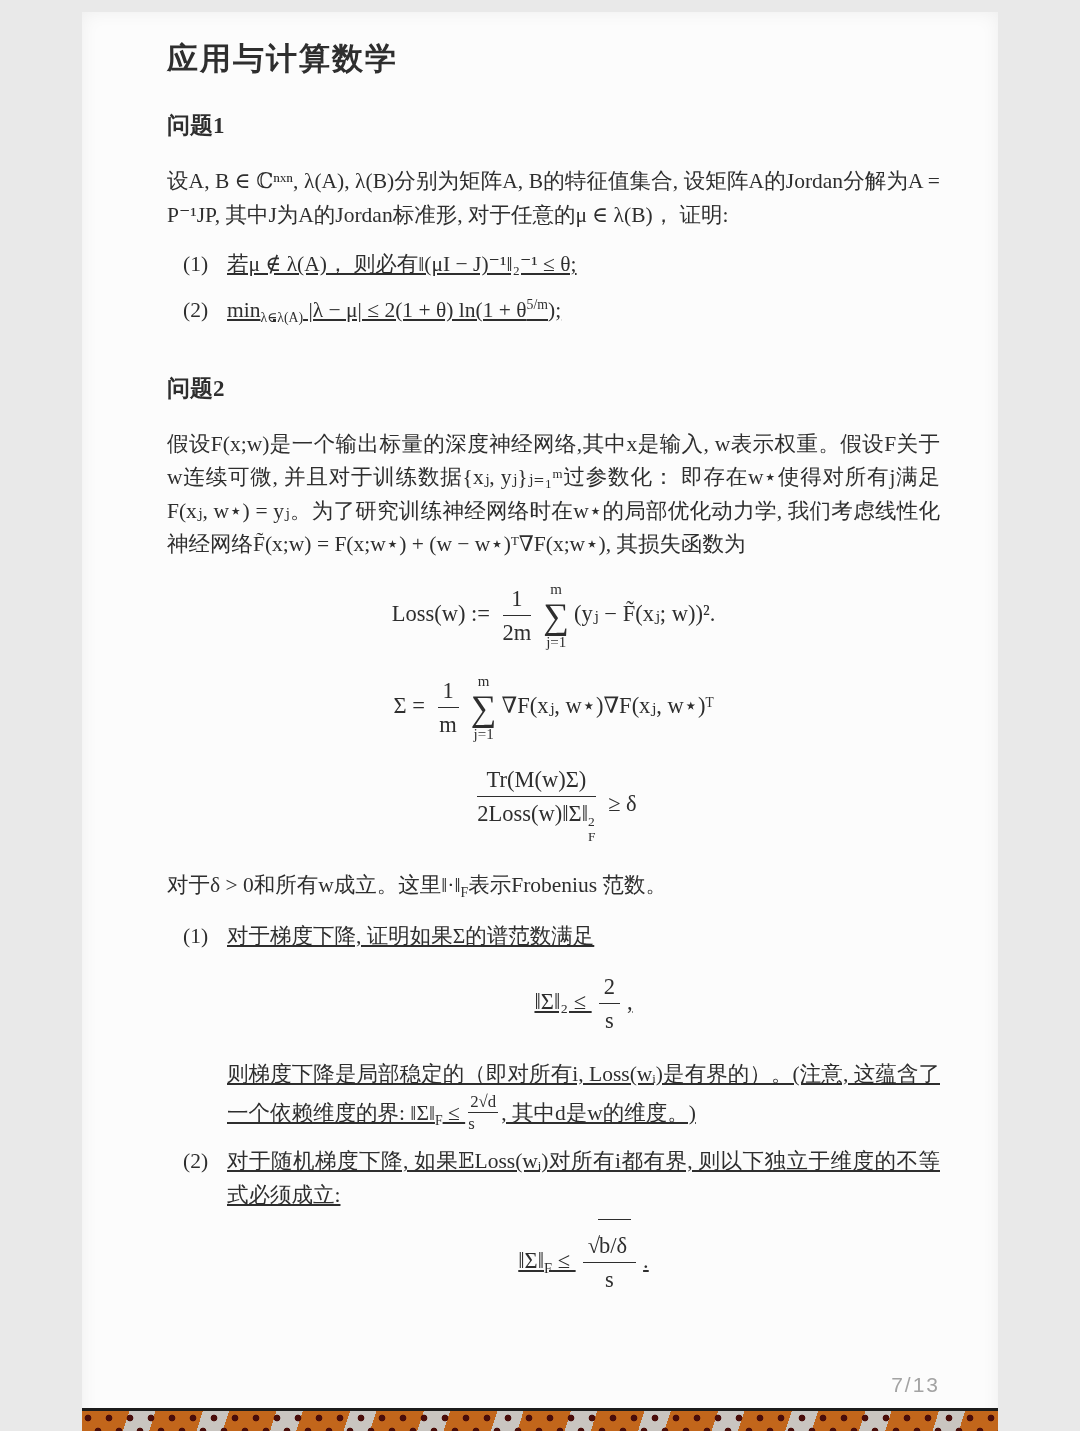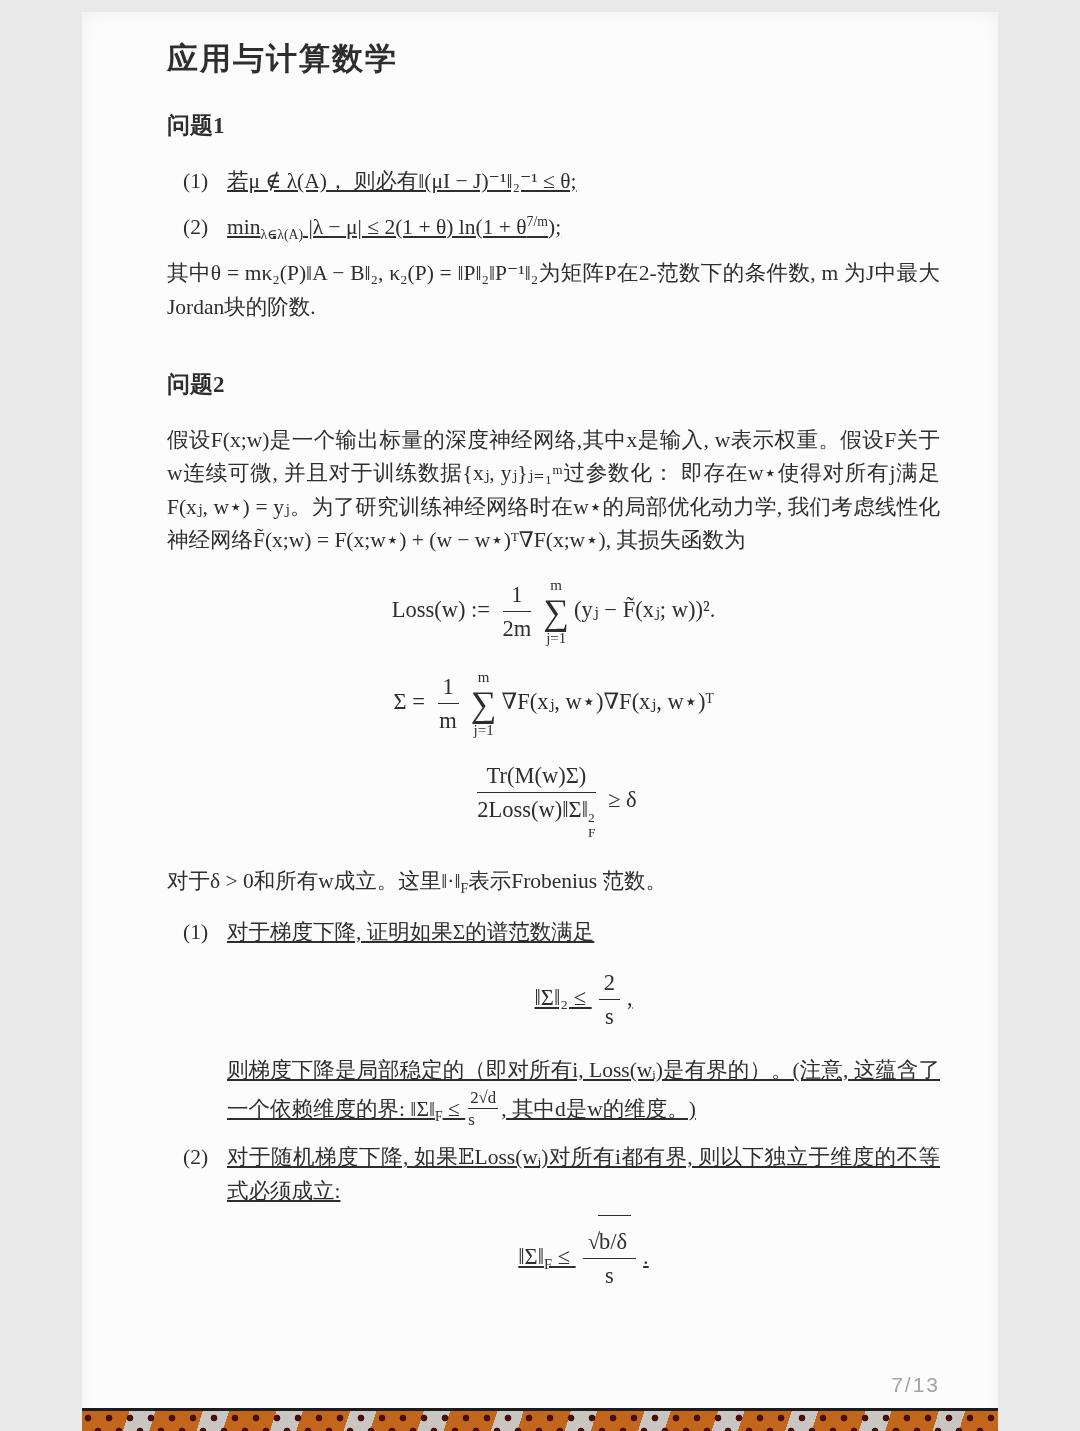--- a/index.html
+++ b/index.html
@@ -62,33 +62,33 @@
 </head>
 <body>
 
 <div class="page">
   <div class="content">
 
     <h1 class="doc-title">应用与计算数学</h1>
 
     <h2 class="prob-heading">问题1</h2>
 
+    <p class="body">设A, B ∈ ℂⁿˣⁿ, λ(A), λ(B)分别为矩阵A, B的特征值集合, 设矩阵A的Jordan分解为A = P⁻¹JP, 其中J为A的Jordan标准形, 对于任意的μ ∈ λ(B)， 证明:</p>
 
     <div class="olist">
       <div class="oitem">
         <span class="num">(1)</span>
         <span class="itext">若μ ∉ λ(A)， 则必有‖(μI − J)⁻¹‖₂⁻¹ ≤ θ;</span>
       </div>
       <div class="oitem">
         <span class="num">(2)</span>
-        <span class="itext"><span>min</span><sub>λ∈λ(A)</sub><span> |λ − μ| ≤ 2(1 + θ) ln(1 + θ</span><sup>7/m</sup><span>);</span></span>
+        <span class="itext"><span>min</span><sub>λ∈λ(A)</sub><span> |λ − μ| ≤ 2(1 + θ) ln(1 + θ</span><sup>5/m</sup><span>);</span></span>
       </div>
     </div>
 
-    <p class="body">其中θ = mκ₂(P)‖A − B‖₂, κ₂(P) = ‖P‖₂‖P⁻¹‖₂为矩阵P在2-范数下的条件数, m 为J中最大Jordan块的阶数.</p>
 
     <h2 class="prob-heading" style="margin-top:44px;">问题2</h2>
 
     <p class="body">假设F(x;w)是一个输出标量的深度神经网络,其中x是输入, w表示权重。假设F关于w连续可微, 并且对于训练数据{xⱼ, yⱼ}ⱼ₌₁ᵐ过参数化： 即存在w⋆使得对所有j满足F(xⱼ, w⋆) = yⱼ。为了研究训练神经网络时在w⋆的局部优化动力学, 我们考虑线性化神经网络F̃(x;w) = F(x;w⋆) + (w − w⋆)ᵀ∇F(x;w⋆), 其损失函数为</p>
 
     <div class="formula">
       <span>Loss(w) := </span><span class="frac"><span class="fn">1</span><span class="fd">2m</span></span><span class="bigsum">
           <span class="limit">m</span>
           <span class="sym">∑</span>
           <span class="limit">j=1</span>

